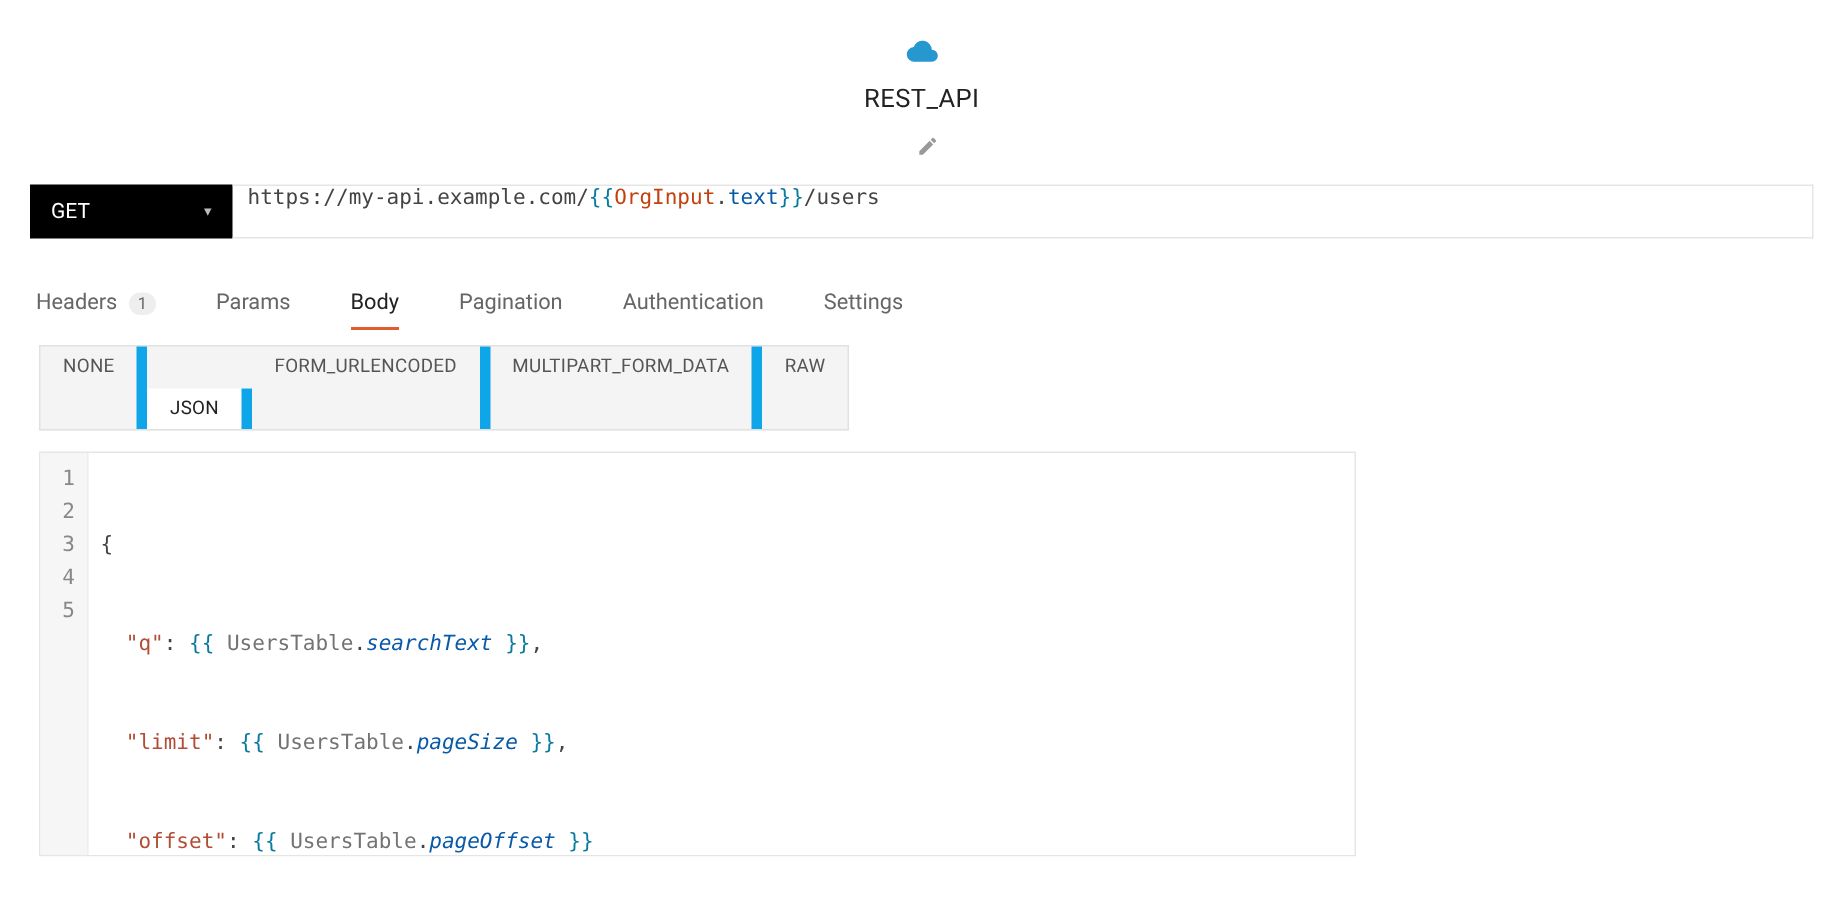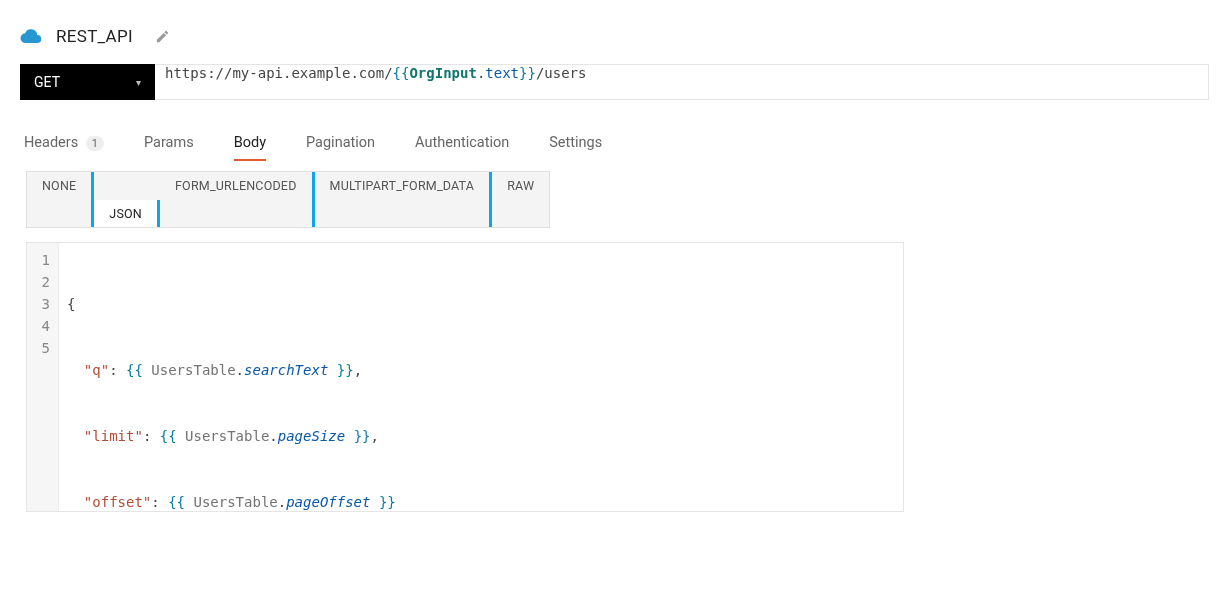--- a/index.html
+++ b/index.html
@@ -8,20 +8,21 @@
     background: #fff;
     color: #333;
     font-size: 14px;
     width: 1229px;
   }
   .header-row {
     display: flex;
     align-items: center;
     gap: 14px;
     padding: 26px 20px 18px 20px;
+    flex-direction: column;
   }
   .cloud-icon {
     color: #2797d0;
     display: flex;
     align-items: center;
   }
   .api-name {
     font-size: 17px;
     color: #222;
     letter-spacing: 0.3px;
@@ -63,21 +64,21 @@
     display: flex;
     align-items: flex-start;
     padding: 0 10px;
     font-family: ui-monospace, SFMono-Regular, Menlo, Consolas, monospace;
     font-size: 14px;
     color: #444;
     white-space: nowrap;
     overflow: hidden;
   }
   .url-input .braces { color: #0a7a9e; }
-  .url-input .bindobj { color: #0f766e; font-weight: bold; }
+  .url-input .bindobj { color: #c2410c; }
   .url-input .bindprop { color: #0859a8; }
 
   .tabs {
     display: flex;
     align-items: center;
     gap: 40px;
     padding: 0 24px;
     margin-bottom: 14px;
   }
   .tab {
@@ -116,21 +117,21 @@
   }
   .subtab-group {
     display: flex;
     border: 1px solid #e1e1e1;
     background: #f4f4f4;
   }
   .subtab {
     font-size: 12.5px;
     color: #555;
     padding: 6px 15px;
-    border-right: 3px solid #0ea5e9;
+    border-right: 7px solid #0ea5e9;
     cursor: pointer;
     letter-spacing: 0.2px;
   }
   .subtab:last-child { border-right: none; }
   .subtab.active {
     background: #fff;
     color: #222;
     margin-top: 28px;
   }
 

